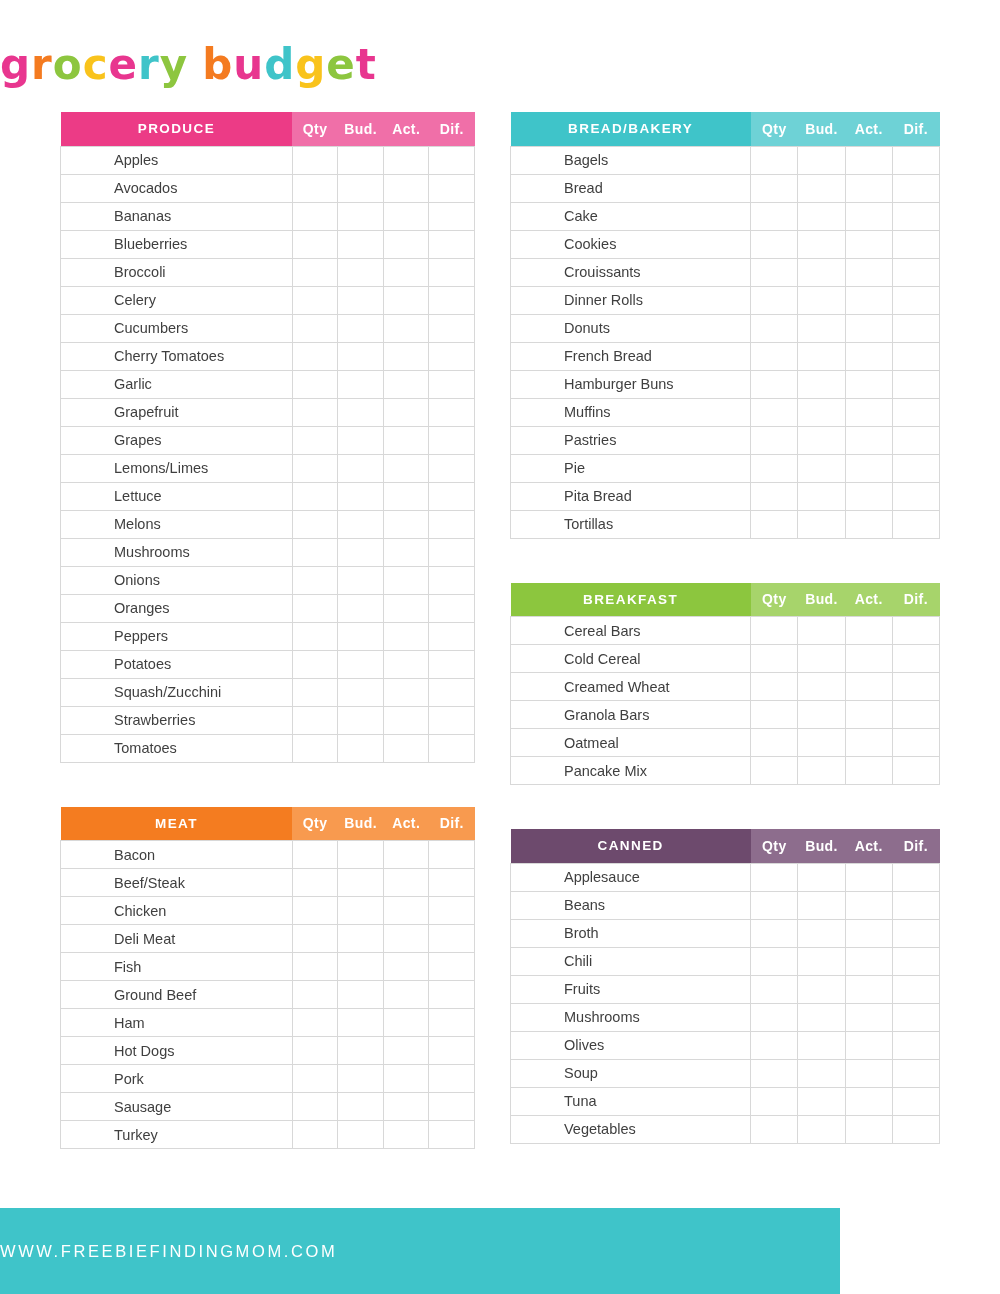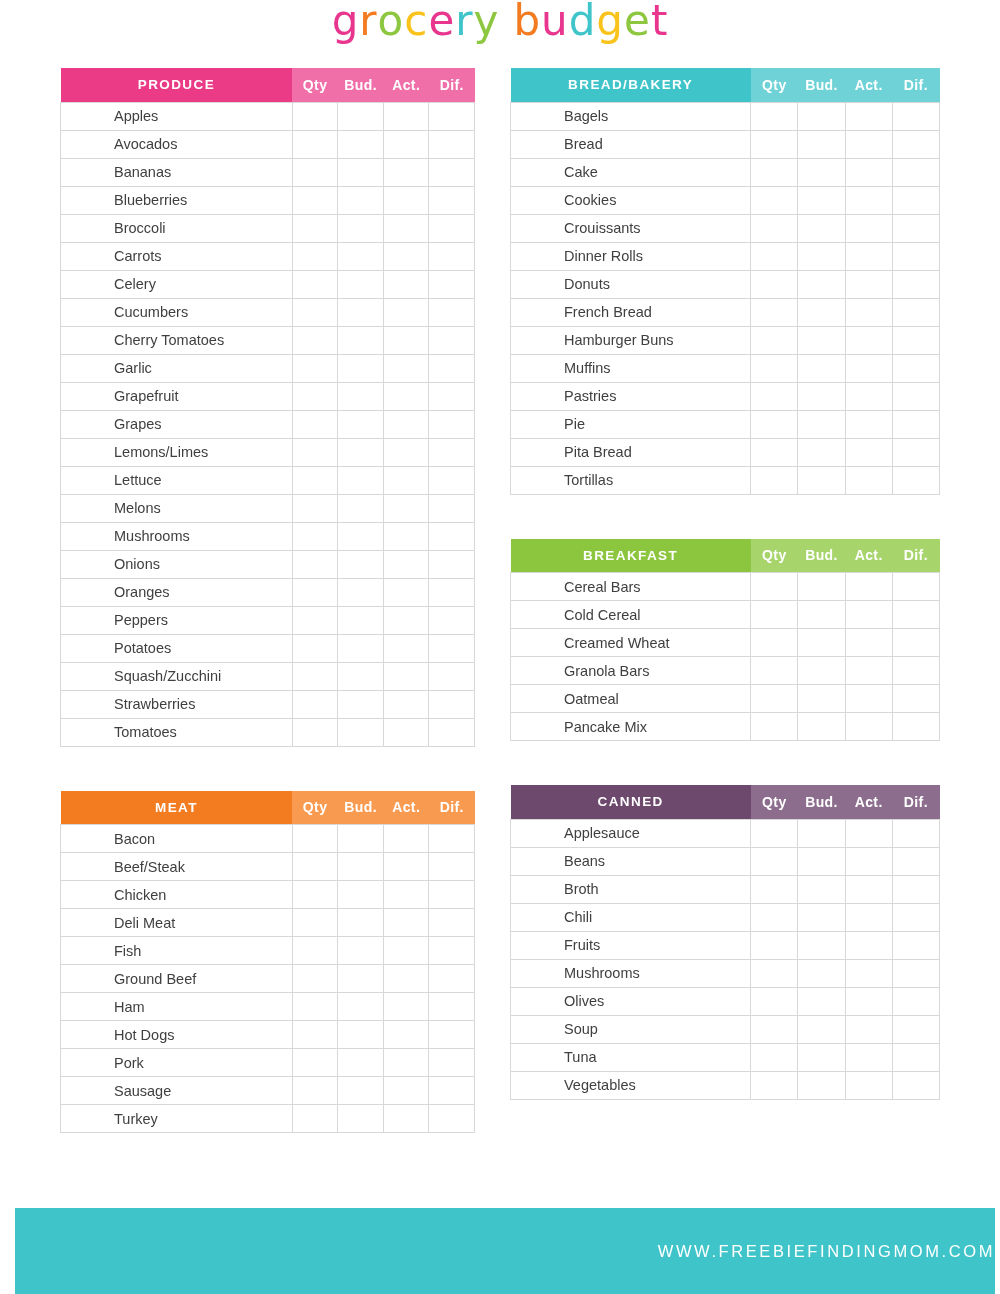--- a/index.html
+++ b/index.html
@@ -14,23 +14,24 @@
   .page {
     position: relative;
     width: 1000px;
     height: 1294px;
     background: #ffffff;
     overflow: hidden;
   }
 
   
   .title {
-    text-align: center;
+    text-align: left;
+    margin-top: 44px;
     font-family: "DejaVu Sans", sans-serif;
-    font-weight: normal;
+    font-weight: bold;
     font-size: 42px;
     letter-spacing: 1px;
     line-height: 1;
     user-select: none;
   }
   .title span { display: inline-block; }
 
   
   .columns {
     display: flex;
@@ -83,28 +84,28 @@
   }
   .tbl td.cell { background: #ffffff; }
 
   
   col.c-name { width: 56%; }
   col.c-num  { width: 11%; }
 
   
   .footer {
     position: absolute;
-    left: 15px;
+    left: 0;
     bottom: 0;
-    width: 980px;
+    width: 840px;
     height: 86px;
     background: #3fc4c9;
     display: flex;
     align-items: center;
-    justify-content: flex-end;
+    justify-content: flex-start;
   }
   .footer-text {
     color: #ffffff;
     font-size: 16.5px;
     letter-spacing: 2.6px;
     font-family: "Liberation Sans", sans-serif;
   }
 </style>
 </head>
 <body>
@@ -156,27 +157,20 @@
             </tr>
             <tr>
               <td class="item">Blueberries</td>
               <td class="cell"></td>
               <td class="cell"></td>
               <td class="cell"></td>
               <td class="cell"></td>
             </tr>
             <tr>
               <td class="item">Broccoli</td>
-              <td class="cell"></td>
-              <td class="cell"></td>
-              <td class="cell"></td>
-              <td class="cell"></td>
-            </tr>
-            <tr>
-              <td class="item">Carrots</td>
               <td class="cell"></td>
               <td class="cell"></td>
               <td class="cell"></td>
               <td class="cell"></td>
             </tr>
             <tr>
               <td class="item">Celery</td>
               <td class="cell"></td>
               <td class="cell"></td>
               <td class="cell"></td>

